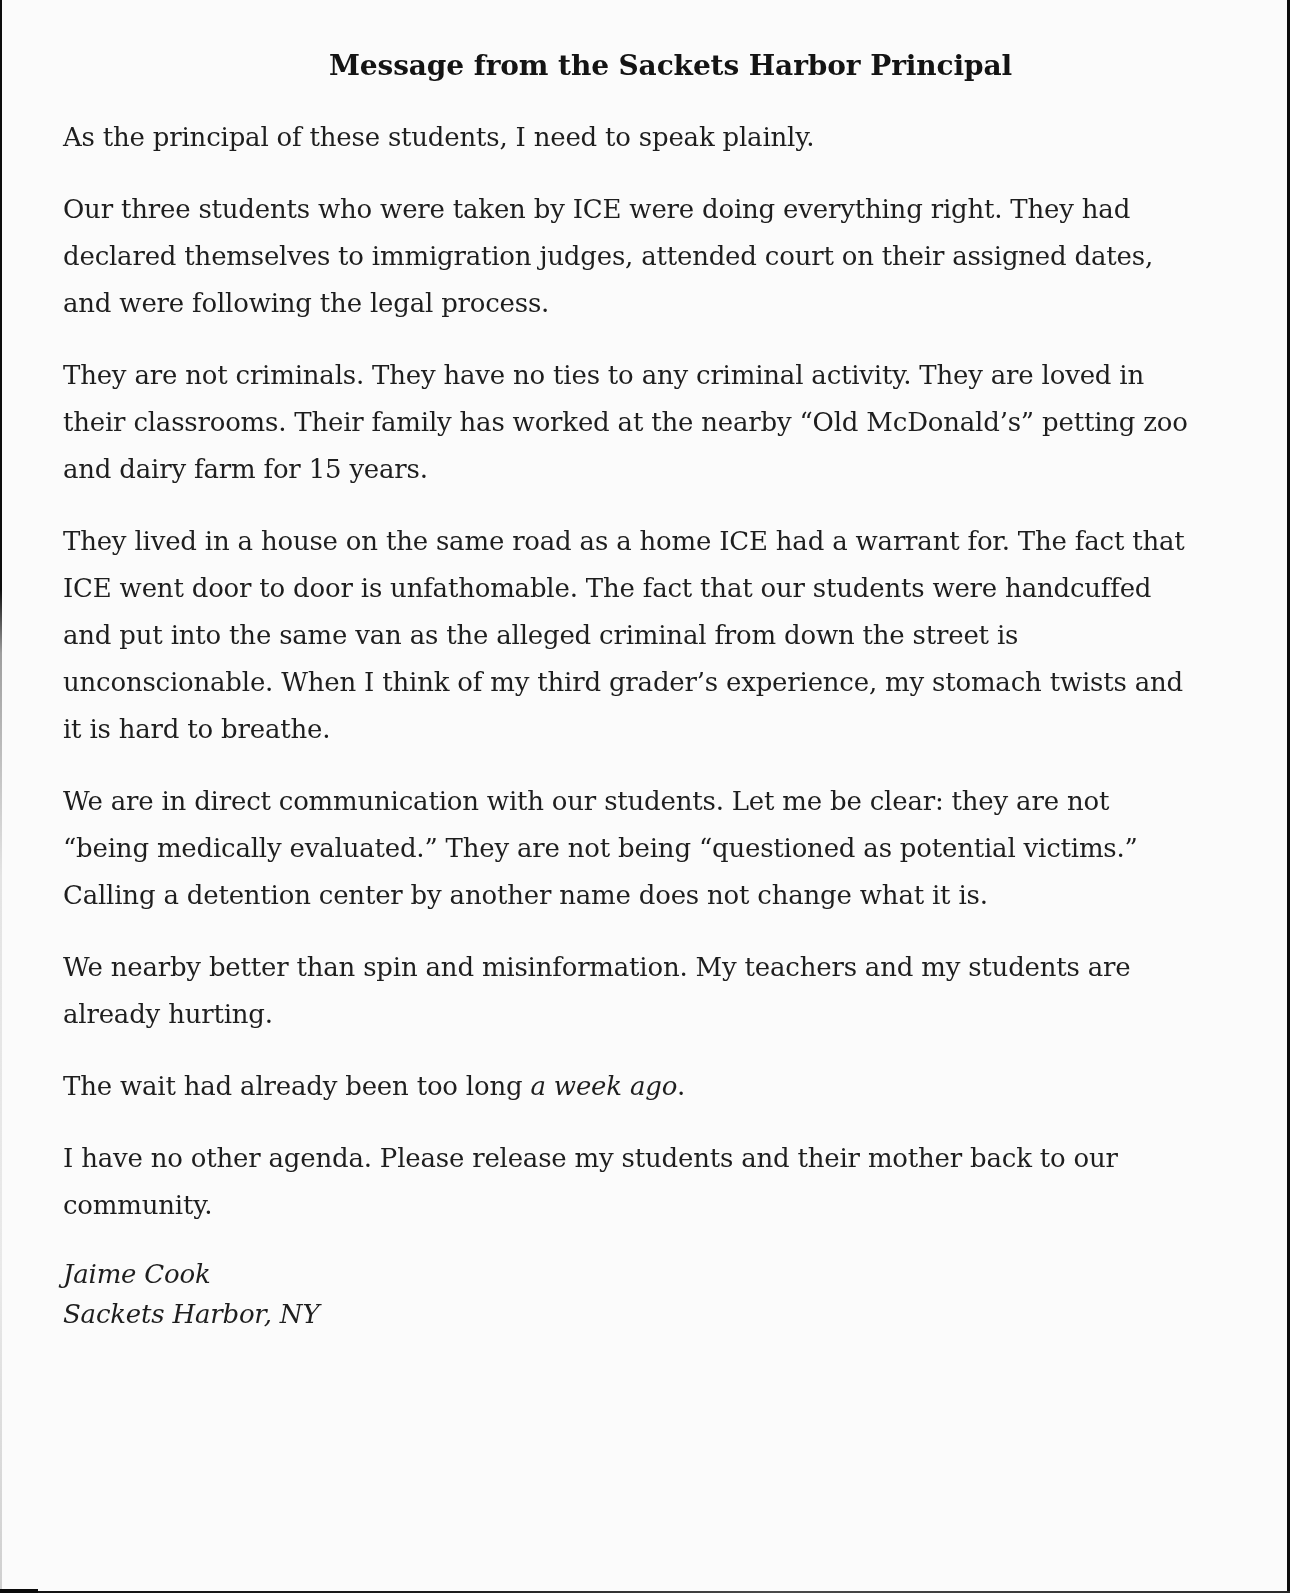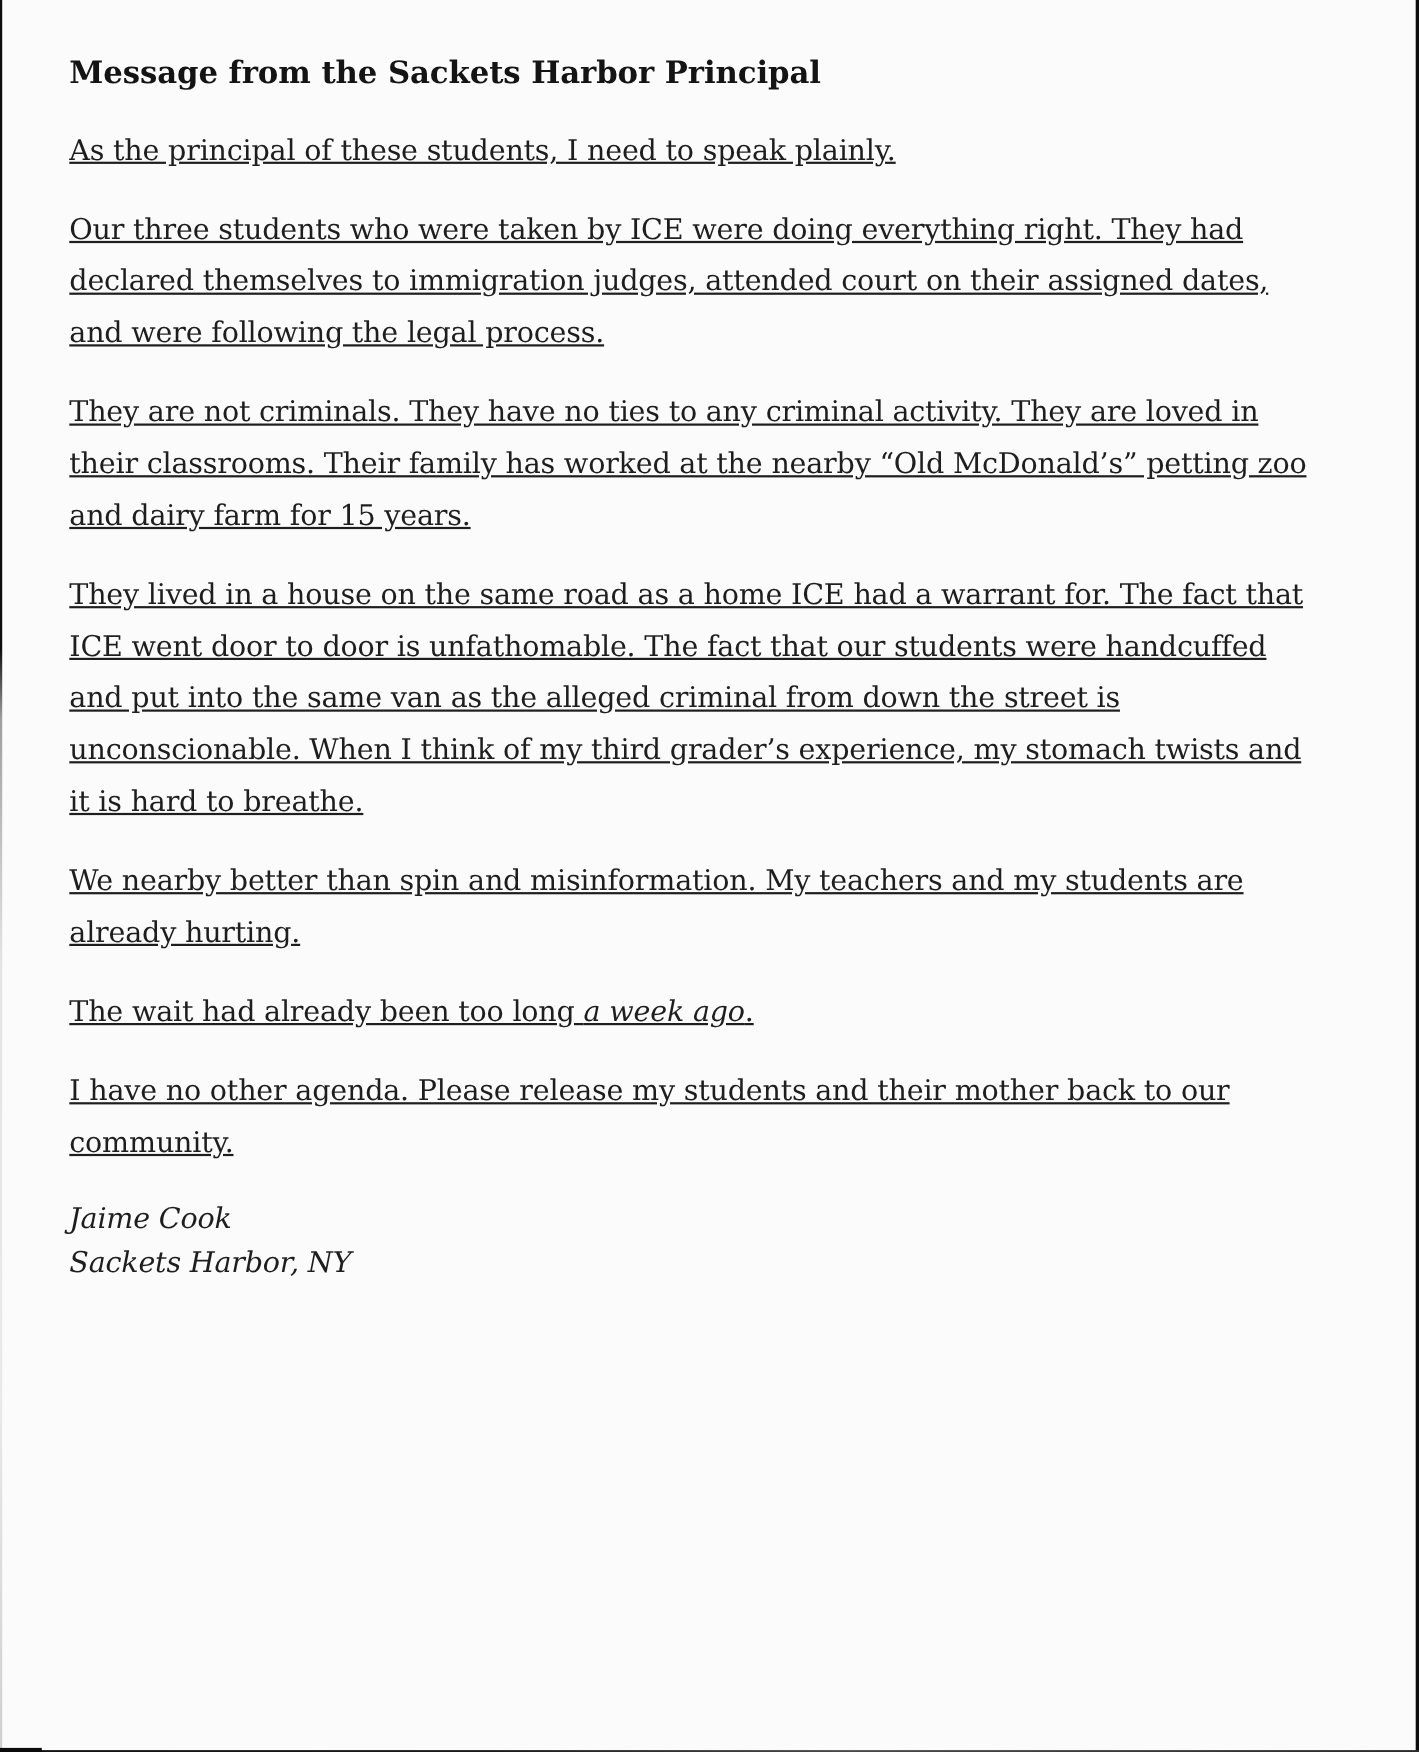--- a/index.html
+++ b/index.html
@@ -30,25 +30,25 @@
     letter-spacing: -0.2px;
     line-height: 47px;
   }
   .letter h1 {
     font-size: 28px;
     font-weight: bold;
     color: #141414;
     margin: 0 0 25px 0;
     line-height: 47px;
     letter-spacing: -0.1px;
+    text-align: center;
   }
   .letter p {
     margin: 12px 0 25px 0;
     white-space: pre-line;
-    text-decoration: underline;
   }
   .letter p em {
     font-style: italic;
   }
   .signature {
     margin-top: 12px;
     line-height: 40px;
     font-style: italic;
   }
   .signature div {
@@ -97,20 +97,23 @@
 declared themselves to immigration judges, attended court on their assigned dates,
 and were following the legal process.</p>
     <p>They are not criminals. They have no ties to any criminal activity. They are loved in
 their classrooms. Their family has worked at the nearby “Old McDonald’s” petting zoo
 and dairy farm for 15 years.</p>
     <p>They lived in a house on the same road as a home ICE had a warrant for. The fact that
 ICE went door to door is unfathomable. The fact that our students were handcuffed
 and put into the same van as the alleged criminal from down the street is
 unconscionable. When I think of my third grader’s experience, my stomach twists and
 it is hard to breathe.</p>
+    <p>We are in direct communication with our students. Let me be clear: they are not
+“being medically evaluated.” They are not being “questioned as potential victims.”
+Calling a detention center by another name does not change what it is.</p>
     <p>We nearby better than spin and misinformation. My teachers and my students are
 already hurting.</p>
 
     <p><span>The wait had already been too long </span><em>a week ago</em><span>.</span></p>
 
     <p>I have no other agenda. Please release my students and their mother back to our
 community.</p>
 
     <div class="signature">
       <div>Jaime Cook</div>

